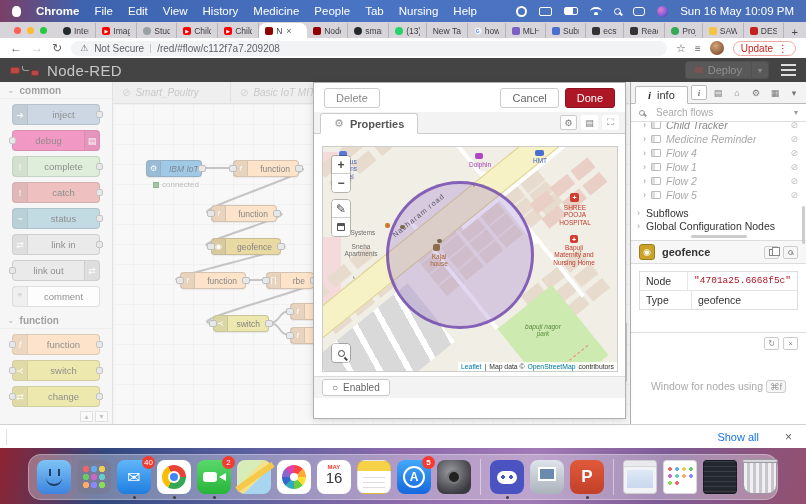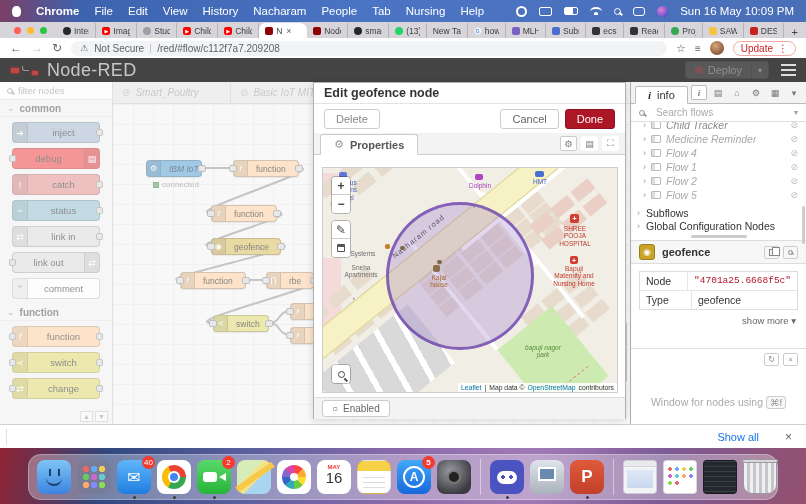--- a/index.html
+++ b/index.html
@@ -58,21 +58,21 @@
   .avatar { width:14px; height:14px; border-radius:50%; background:radial-gradient(circle at 40% 35%,#d8a77a,#8a5a3a 70%,#5a3a26); flex:none; }
   .update-pill { display:flex; align-items:center; gap:5px; border:1px solid #f0a9a2; border-radius:10px; padding:1px 7px; color:#c5221f; font-size:10px; }
   .kebab { color:#c5221f; font-size:10px; }
 
   
   .nrheader { position:absolute; top:58px; left:0; right:0; height:24px; background:#444; display:flex; align-items:center; padding:0 10px; }
   .nr-logo { display:flex; align-items:center; gap:2px; margin-right:8px; }
   .nr-n { width:10px; height:7px; background:#b94a48; border:1px solid #8f3533; border-radius:2px; }
   .nr-n.small { width:8px; height:6px; margin-top:6px; }
   .nr-wire { width:7px; height:5px; border-left:1.5px solid #999; border-bottom:1.5px solid #999; border-radius:0 0 0 3px; margin-top:-4px;}
-  .nr-title { color:#c7c7c7; font-size:18px; letter-spacing:.3px; }
+  .nr-title { color:#c7c7c7; font-size:15px; letter-spacing:.3px; }
   .deploy { margin-left:auto; display:flex; align-items:center; background:#595959; border:1px solid #505050; border-radius:3px; height:18px; overflow:hidden; }
   .deploy-main { display:flex; align-items:center; gap:5px; padding:0 9px; color:#8f8f8f; font-size:11px; }
   .dep-ic { width:8px; height:6px; background:#7d5252; border-radius:1px; }
   .deploy-caret { border-left:1px solid #505050; color:#8f8f8f; font-size:8px; padding:0 6px; height:100%; display:flex; align-items:center; }
   .hamb { margin-left:12px; width:15px; height:2.5px; background:#ddd; position:relative; }
   .hamb:before,.hamb:after { content:""; position:absolute; left:0; width:15px; height:2.5px; background:#ddd; }
   .hamb:before{top:-5px}.hamb:after{top:5px}
 
   
   .main { position:absolute; top:82px; left:0; right:0; height:342px; background:#f3f3f3; }
@@ -83,38 +83,38 @@
   .pal-search { height:18px; background:#fff; border-bottom:1px solid #ddd; display:flex; align-items:center; gap:5px; padding:0 7px; font-size:9.5px; color:#999; }
   .lens-g { width:6px; height:6px; border:1.5px solid #999; border-radius:50%; position:relative; flex:none;}
   .lens-g:after { content:""; position:absolute; width:4px; height:1.5px; background:#999; transform:rotate(45deg); right:-3px; bottom:-1px; }
   .pal-cat { height:17px; display:flex; align-items:center; gap:5px; padding:0 7px; font-size:10px; font-weight:bold; color:#555; border-bottom:1px solid #e4e4e4; background:#f3f3f3; }
   .pal-node { width:88px; height:21px; margin:5px auto 5px 12px; border:1px solid rgba(0,0,0,.22); border-radius:4px; font-size:9.5px; color:#333; position:relative; display:flex; align-items:center; }
   .pni { width:15px; height:100%; background:rgba(0,0,0,.10); border-right:1px solid rgba(0,0,0,.12); color:#fff; font-size:9px; display:flex; align-items:center; justify-content:center; flex:none; }
   .pni.right { border-right:none; border-left:1px solid rgba(0,0,0,.12); }
   .pnl { flex:1; text-align:center; overflow:hidden; white-space:nowrap; }
   .pp { position:absolute; width:7px; height:7px; background:#d9d9d9; border:1px solid #999; border-radius:2px; top:50%; margin-top:-4px; }
   .pp.in{left:-4px}.pp.out{right:-4px}
-  .c-inject{background:#a6bbcf}.c-debug{background:#ef4444}.c-complete{background:#c7e3c0}.c-catch{background:#e49191}
+  .c-inject{background:#a6bbcf}.c-debug{background:#ec4899}.c-complete{background:#c7e3c0}.c-catch{background:#e49191}
   .c-status{background:#94c1d0}.c-link{background:#dddddd}.c-comment{background:#fff}
   .c-function{background:#fdd0a2}.c-switch{background:#e2d96e}.c-change{background:#e2d96e}
   .pal-arrows { position:absolute; bottom:2px; right:4px; display:flex; gap:2px; }
   .pal-arr { width:13px; height:11px; border:1px solid #ccc; background:#fafafa; color:#999; font-size:7px; display:flex; align-items:center; justify-content:center; }
 
   
   .canvas { position:absolute; left:113px; top:0; width:517px; height:342px; overflow:hidden; }
   .flowtabs { height:22px; background:#ededed; border-bottom:1px solid #ccc; display:flex; }
   .flowtab { width:118px; border-right:1px solid #ccc; display:flex; align-items:center; gap:5px; padding:0 9px; font-size:10px; color:#a0a0a0; font-style:italic; background:#e6e6e6; overflow:hidden; white-space:nowrap; }
   .dis-ic { font-style:normal; color:#b0b0b0; font-size:10px; }
   .cbody { position:relative; height:320px; background:#f6f6f6;
     background-image:linear-gradient(#e9e9e9 1px,transparent 1px),linear-gradient(90deg,#e9e9e9 1px,transparent 1px);
     background-size:20px 20px; }
   .wires { position:absolute; left:0; top:0; }
   .fnode { position:absolute; height:17px; border:1px solid rgba(0,0,0,.28); border-radius:4px; display:flex; align-items:center; font-size:8.5px; color:#222; box-shadow:0 1px 1px rgba(0,0,0,.12); }
   .fni { width:14px; height:100%; background:rgba(0,0,0,.14); border-right:1px solid rgba(0,0,0,.16); color:#fff; font-size:8px; display:flex; align-items:center; justify-content:center; flex:none; }
-  .fnl { flex:1; text-align:left; white-space:nowrap; overflow:hidden; padding:0 8px; }
+  .fnl { flex:1; text-align:right; white-space:nowrap; overflow:hidden; padding:0 8px; }
   .cp { position:absolute; width:8px; height:7px; background:#d9d9d9; border:1px solid #8f8f8f; border-radius:2px; top:50%; margin-top:-4px; }
   .cp.in{left:-5px}.cp.out{right:-5px}
   .c-ibm{background:#57a0d3}.c-geo{background:#dbbd5c}.c-rbe{background:#fdd0a2}
   .nstatus { position:absolute; display:flex; align-items:center; gap:3px; font-size:8px; color:#888; }
   .ndot { width:6px; height:6px; background:#5a9e5a; border:1px solid #3c7a3c; }
   .vscroll { position:absolute; right:3px; top:240px; width:4px; height:60px; background:#c9c9c9; border-radius:2px; z-index:5; }
 
   
   .dialog { position:absolute; left:313px; top:0; width:313px; height:337px; background:#fff; border:1px solid #b0b0b0; z-index:10; box-shadow:0 1px 8px rgba(0,0,0,.15); }
   .dlg-h { height:21px; border-bottom:1px solid #e3e3e3; display:flex; align-items:center; padding:0 10px; font-size:12.5px; font-weight:bold; color:#333; }
@@ -266,21 +266,21 @@
 
 <div class="screen">
 
   <div class="menubar">
     <span class="apple"></span>
     <span class="mb-item bold">Chrome</span>
     <span class="mb-item">File</span>
     <span class="mb-item">Edit</span>
     <span class="mb-item">View</span>
     <span class="mb-item">History</span>
-    <span class="mb-item">Nacharam</span>
+    <span class="mb-item">Medicine</span>
     <span class="mb-item">People</span>
     <span class="mb-item">Tab</span>
     <span class="mb-item">Nursing</span>
     <span class="mb-item">Help</span>
     <span class="mb-right">
       <span class="mb-ic ic-rec"></span>
       <span class="mb-ic ic-kbd"></span>
       <span class="mb-ic ic-batt"></span>
       <span class="mb-ic ic-wifi"></span>
       <span class="lens"></span>
@@ -403,37 +403,38 @@
           <span>Deploy</span>
         </span>
       <span class="deploy-caret">▾</span>
     </span>
     <span class="hamb"></span>
   </div>
 
   <div class="main">
 
     <div class="palette">
-      <div class="pal-search">
-        <span class="lens-g"></span>
-        <span>filter nodes</span>
-      </div>
       <div class="pal-cat">
           <span class="chev">⌄</span>
           <span>common</span>
         </div>
       <div class="pal-node c-inject">
           <span class="pni">➔</span>
           <span class="pnl">inject</span>
           <span class="pp out"></span>
         </div>
       <div class="pal-node c-debug">
           <span class="pnl">debug</span>
           <span class="pni right">▤</span>
           <span class="pp in"></span>
+        </div>
+      <div class="pal-node c-complete">
+          <span class="pni">!</span>
+          <span class="pnl">complete</span>
+          <span class="pp out"></span>
         </div>
       <div class="pal-node c-catch">
           <span class="pni">!</span>
           <span class="pnl">catch</span>
           <span class="pp out"></span>
         </div>
       <div class="pal-node c-status">
           <span class="pni">~</span>
           <span class="pnl">status</span>
           <span class="pp out"></span>
@@ -577,21 +578,20 @@
             </span>
             <span class="cp in"></span>
           </div>
       </div>
       <div class="vscroll"></div>
     </div>
 
     <div class="shade"></div>
 
     <div class="dialog">
-      <div class="dlg-h">Edit geofence node</div>
       <div class="dlg-btns">
         <span class="btn">Delete</span>
         <span class="btn cancel">Cancel</span>
         <span class="btn done">Done</span>
       </div>
       <div class="dlg-tabs">
         <span class="dlg-tab">
             <span style="color:#999;">⚙</span>
             <span>Properties</span>
           </span>
@@ -755,21 +755,20 @@
       <div class="ni-table">
         <div class="ni-row">
           <span class="ni-k">Node</span>
           <span class="ni-v red">"4701a25.6668f5c"</span>
         </div>
         <div class="ni-row">
           <span class="ni-k">Type</span>
           <span class="ni-v">geofence</span>
         </div>
       </div>
-      <div class="showmore"><span>show more</span> ▾</div>
       <div class="ni-divider"></div>
       <div class="ni-actions">
         <span class="ni-mini">↻</span>
         <span class="ni-mini">×</span>
       </div>
       <div class="nodes-hint">
         <span>Window for nodes using</span>
         <span class="kbd">⌘f</span>
       </div>
     </div>

